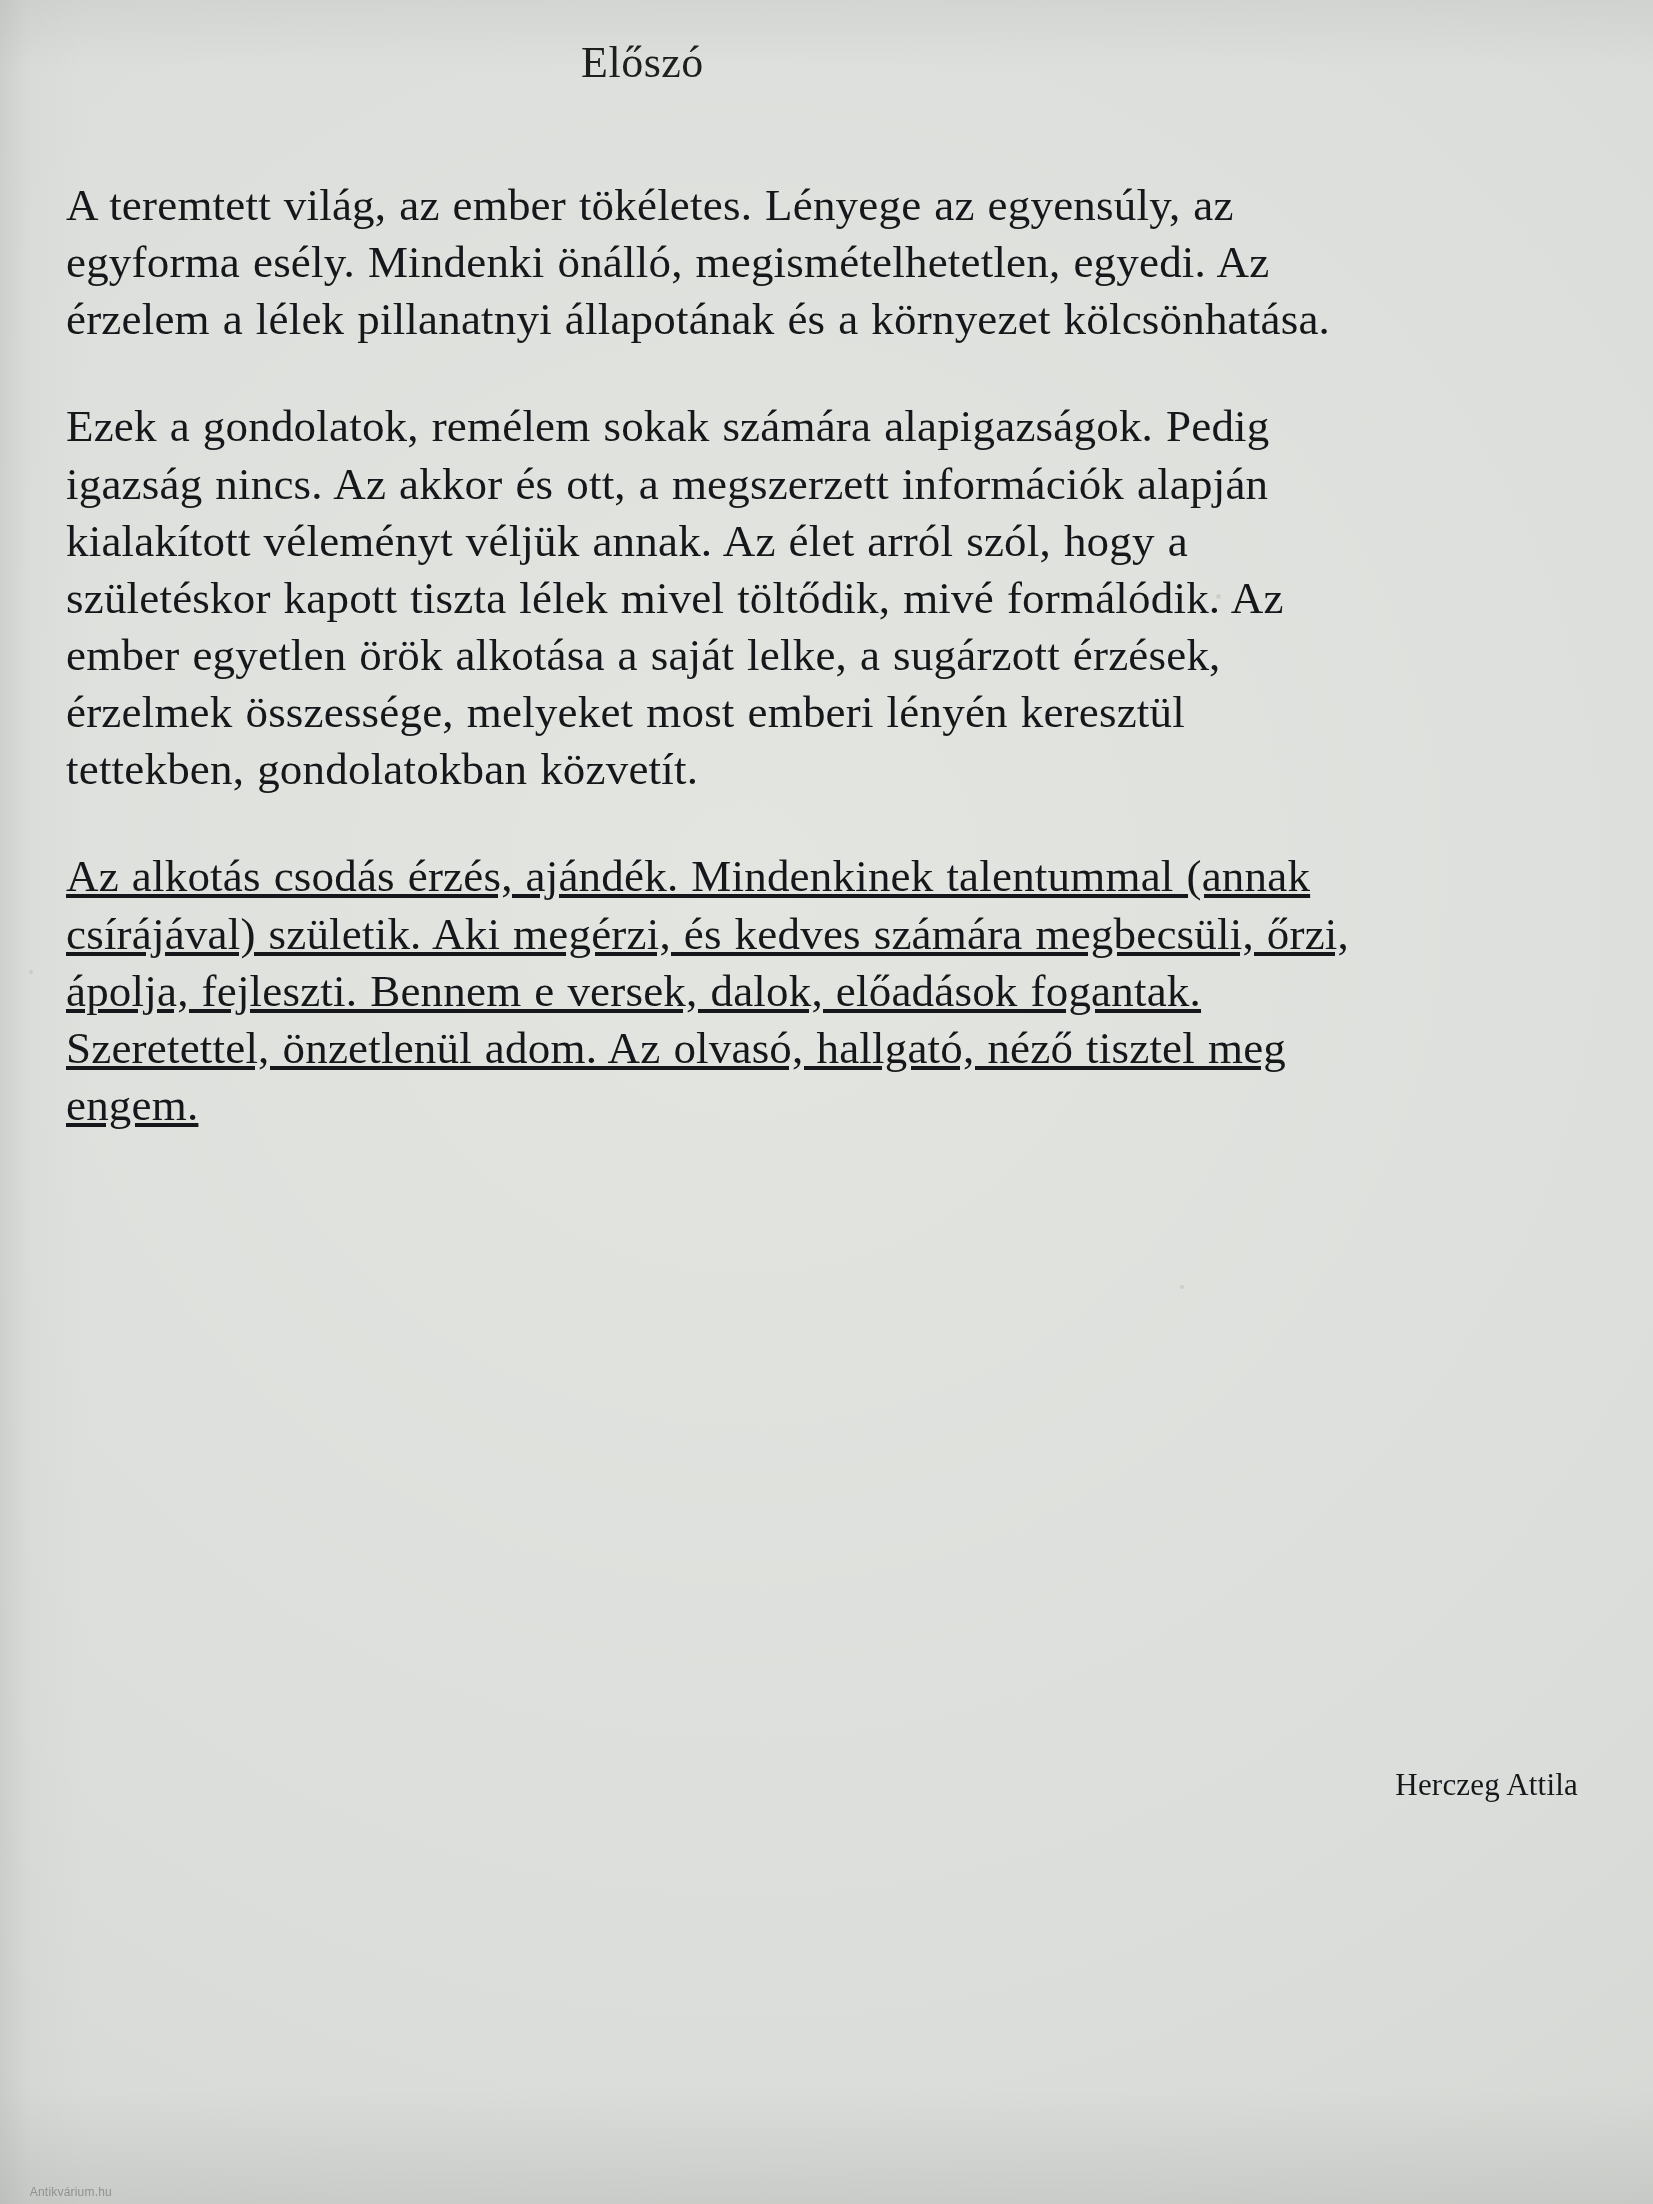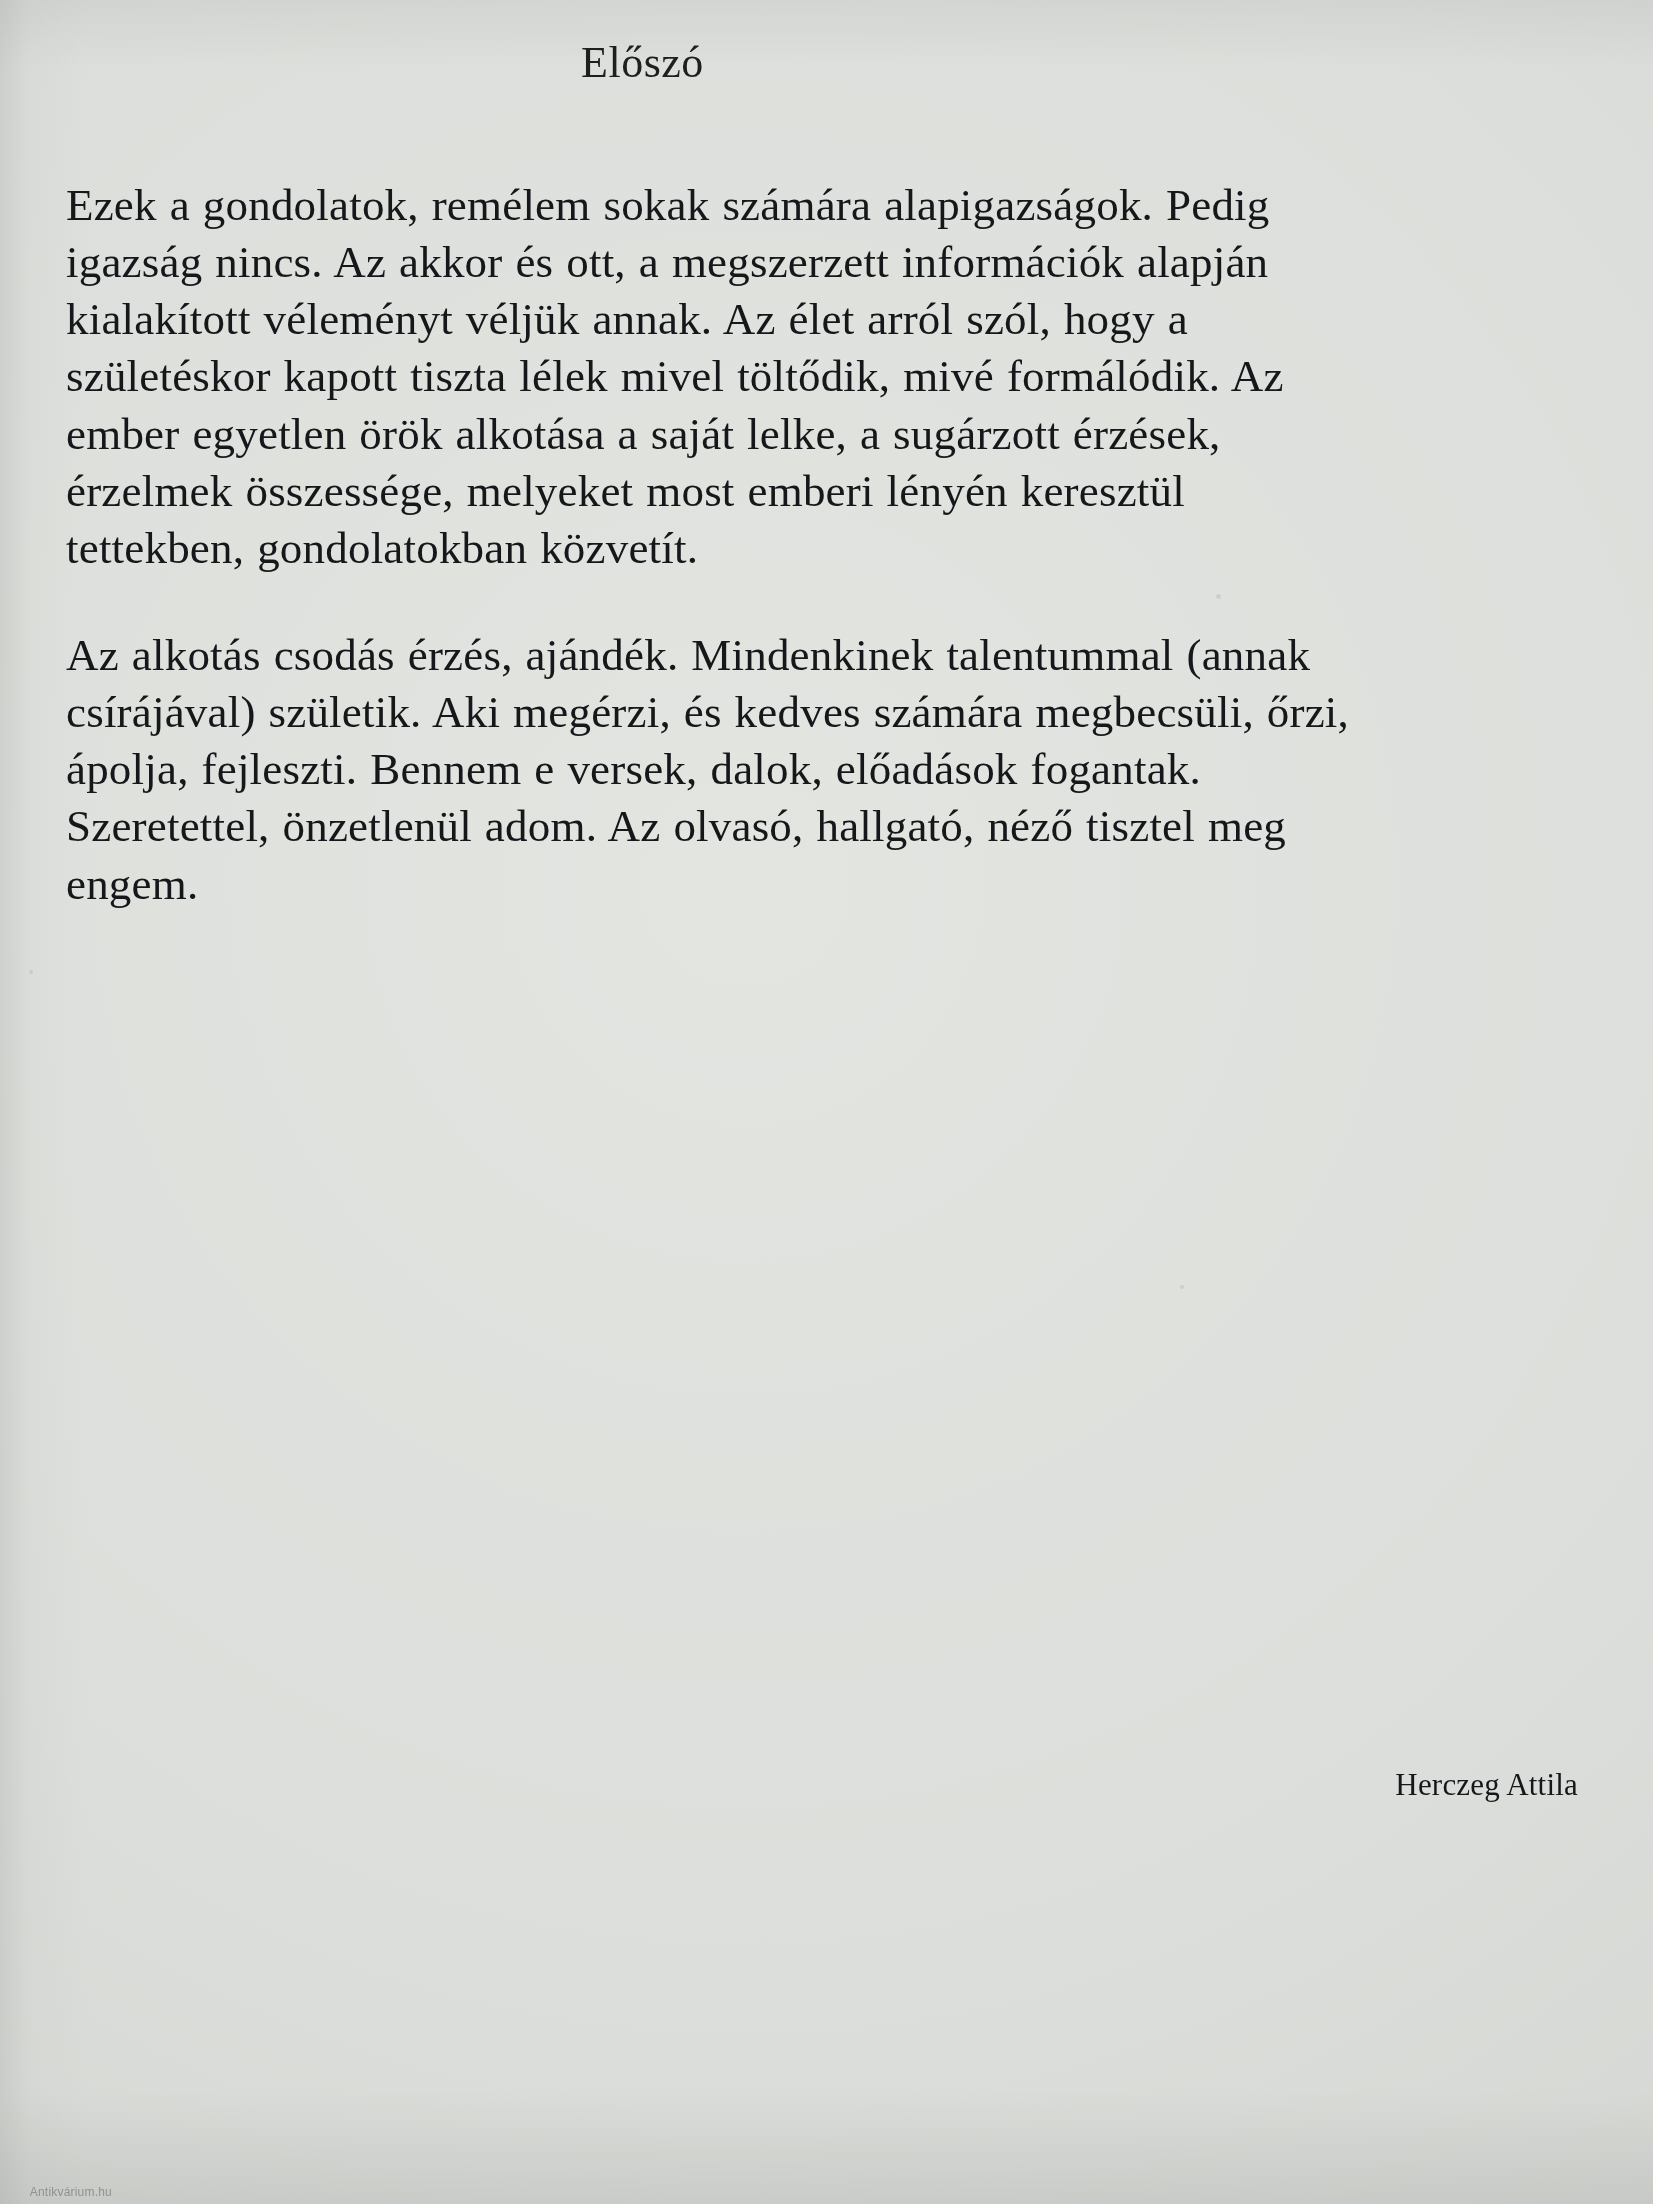--- a/index.html
+++ b/index.html
@@ -65,21 +65,21 @@
 
   .para {
     font-size: 45px;
     line-height: 1.27;
     color: #16171a;
     margin: 0 0 50px 0;
     text-align: left;
     letter-spacing: 0.2px;
     word-spacing: 1.5px;
   }
-  .para:last-of-type { margin-bottom: 16px; }
+  .para:last-of-type { margin-bottom: 16px; text-decoration: underline; }
 
   .signature {
     position: absolute;
     right: 76px;
     top: 1766px;
     font-size: 31px;
     line-height: 1.2;
     color: #16171a;
     letter-spacing: 0.2px;
   }
@@ -106,20 +106,21 @@
 </style>
 </head>
 <body>
 
 <div id="page">
   <div id="content">
 
     <div class="doc-title">Előszó</div>
 
     <div class="body-block">
+      <p class="para">A teremtett világ, az ember tökéletes. Lényege az egyensúly, az egyforma esély. Mindenki önálló, megismételhetetlen, egyedi.  Az érzelem a lélek pillanatnyi állapotának és a környezet kölcsönhatása.</p>
       <p class="para">Ezek a gondolatok, remélem sokak számára alapigazságok. Pedig igazság nincs. Az akkor és ott, a megszerzett információk alapján kialakított véleményt véljük annak. Az élet arról szól, hogy a születéskor kapott tiszta lélek mivel töltődik, mivé formálódik. Az ember egyetlen örök alkotása a saját lelke, a sugárzott érzések, érzelmek összessége, melyeket most emberi lényén keresztül tettekben, gondolatokban közvetít.</p>
       <p class="para">Az alkotás csodás érzés, ajándék. Mindenkinek talentummal (annak csírájával) születik. Aki megérzi, és kedves számára megbecsüli, őrzi, ápolja, fejleszti. Bennem e versek, dalok, előadások fogantak. Szeretettel, önzetlenül adom. Az olvasó, hallgató, néző tisztel meg engem.</p>
     </div>
 
     <div class="signature">Herczeg Attila</div>
 
     <div class="watermark">Antikvárium.hu</div>
 
     <span class="speck" style="left:1216px; top:594px; width:4.9px; height:4.9px;"></span>
     <span class="speck" style="left:1180px; top:1285px; width:3.9px; height:3.9px;"></span>

